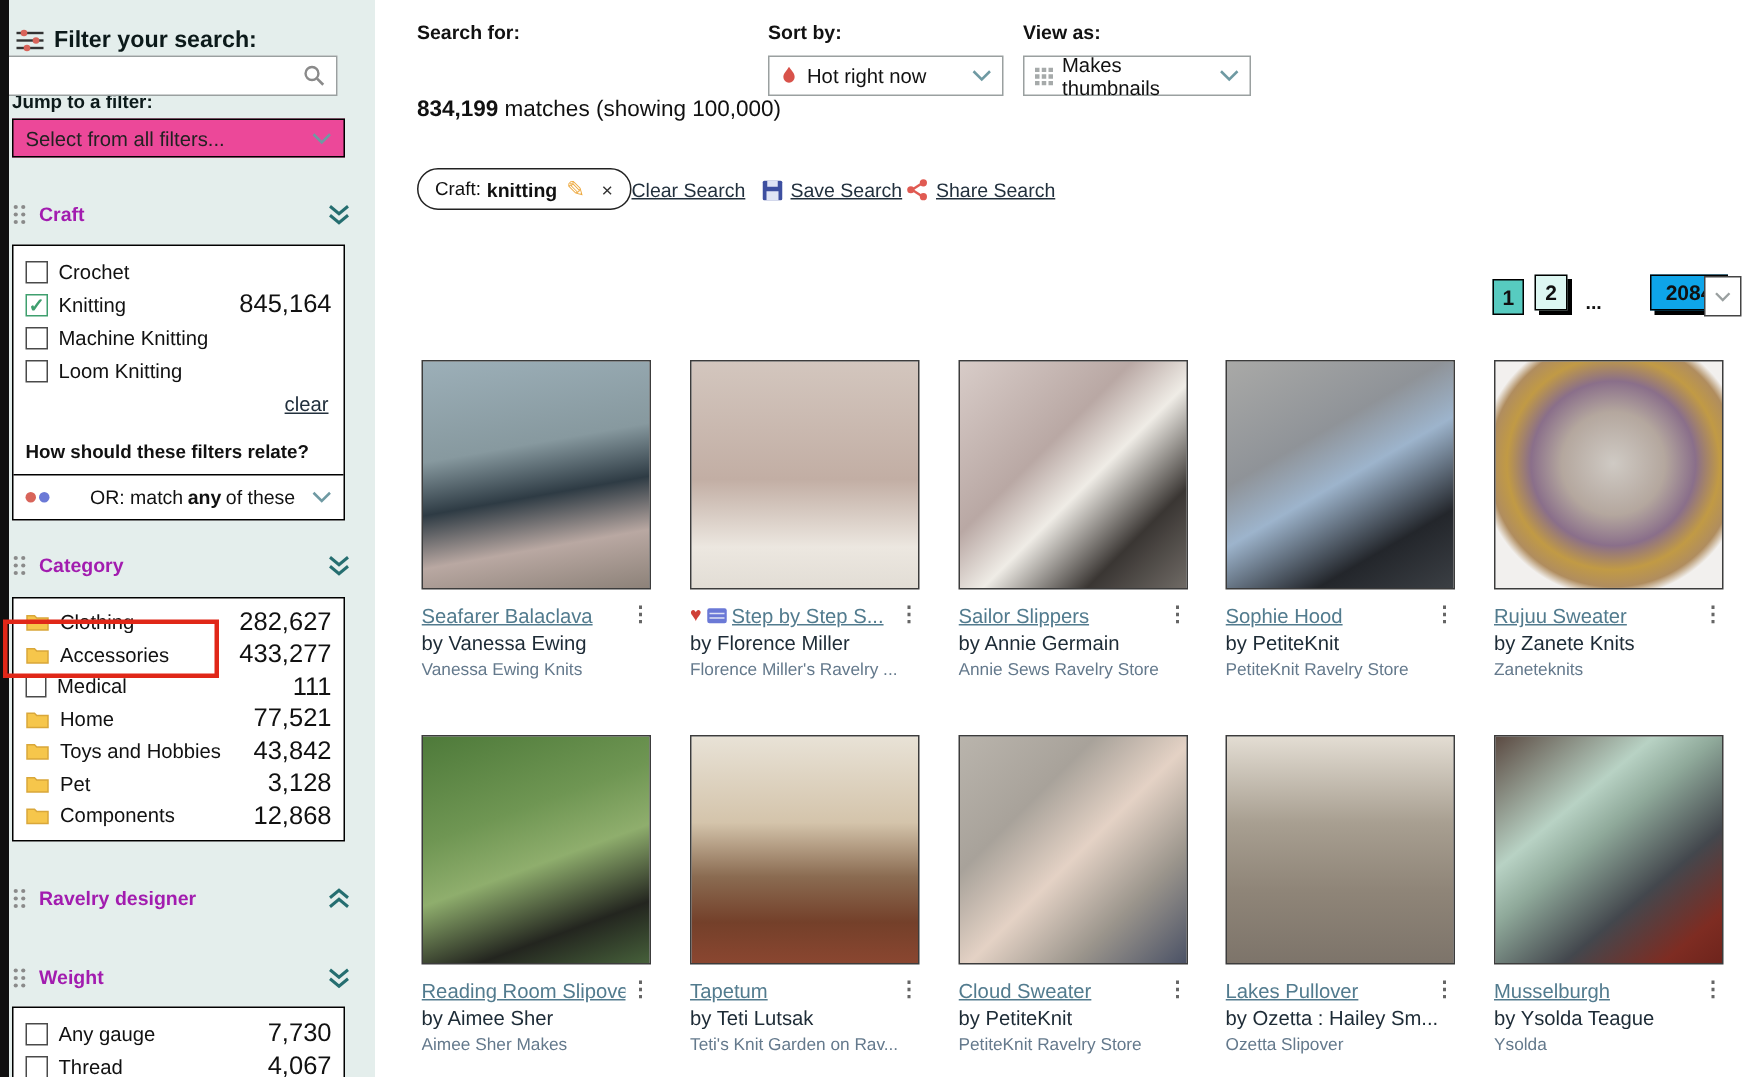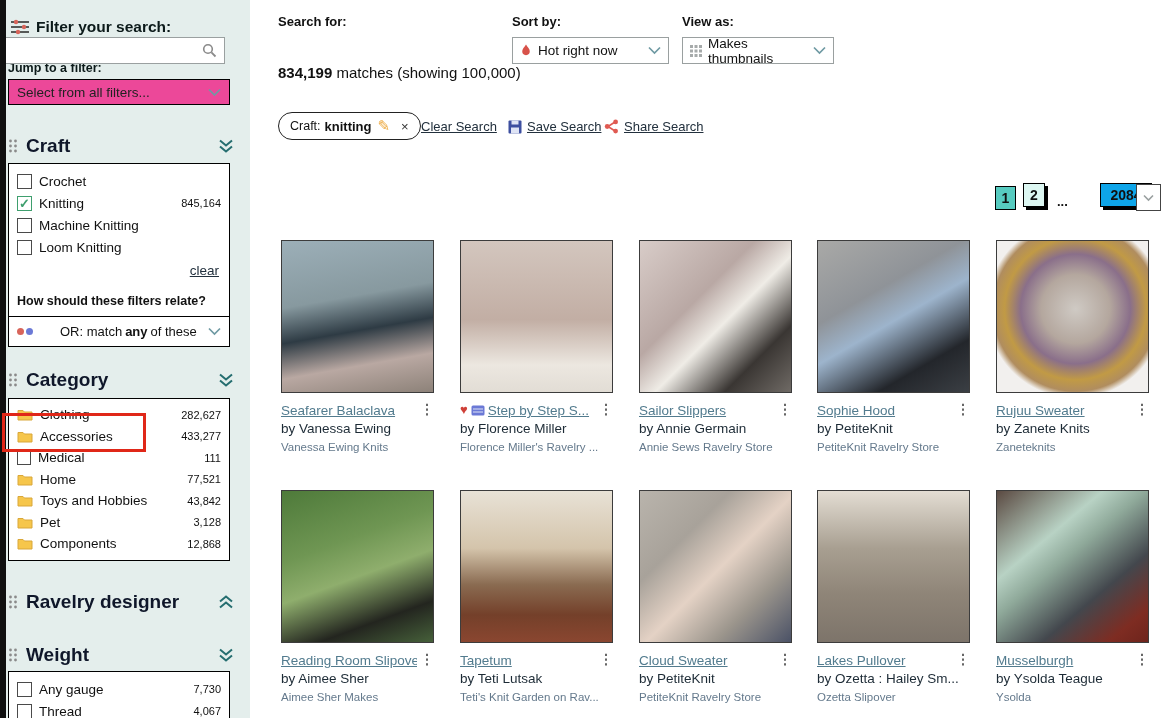--- a/index.html
+++ b/index.html
@@ -12,25 +12,25 @@
   #sidebar { position:absolute; left:0; top:0; width:250px; height:718px; background:#e4eeec; }
   #edge-strip { position:absolute; left:0; top:0; width:6px; height:718px; background:#101010; z-index:5; }
   .sb-abs { position:absolute; }
   .filter-title { left:10px; top:18px; display:flex; align-items:center; gap:6px;
     font-weight:bold; font-size:15.5px; color:#0c1a1a; }
   .small-label { font-weight:bold; font-size:12.5px; color:#0c1a1a; }
   .sb-select { background:#ec4899; border:1.5px solid #000; height:26px; width:222px;
     display:flex; align-items:center; padding:0 8px; font-size:13.5px; color:#222; cursor:pointer; }
   .sb-select .grow { flex:1; }
   .sec-hdr { left:8px; width:226px; display:flex; align-items:center; gap:8px; cursor:grab; }
-  .sec-hdr .lbl { font-weight:bold; font-size:19px; color:#0f172a; flex:1; }
+  .sec-hdr .lbl { font-weight:bold; font-size:13px; color:#a21caf; flex:1; }
   .fbox { background:#fff; border:1.5px solid #000; width:222px; left:8px; }
   .frow { display:flex; align-items:center; gap:7px; height:22px; padding:0 8px; font-size:13.5px; }
   .frow .lbl { flex:1; white-space:nowrap; overflow:hidden; }
-  .frow .cnt { font-size:11px; color:#111; }
+  .frow .cnt { font-size:17px; color:#111; }
   .cat-row { height:21.5px; }
   .cbx { width:15px; height:15px; border:1.5px solid #4a4a4a; background:#fff; flex:0 0 auto; cursor:pointer;
     display:flex; align-items:center; justify-content:center; font-size:13px; }
   .cbx.checked { border-color:#3f9f6e; color:#3f9f6e; font-weight:bold; }
   .clear-row { text-align:right; padding:3px 10px 6px 0; }
   .link { color:#22303d; text-decoration:underline; cursor:pointer; }
   .relate-q { font-weight:bold; font-size:12.5px; padding:9px 8px 8px 8px; }
   .relate-sel { border-top:1.5px solid #000; height:30px; display:flex; align-items:center; gap:7px;
     padding:0 8px; font-size:13px; cursor:pointer; }
   .relate-sel .grow { flex:1;margin-left:20px; }

